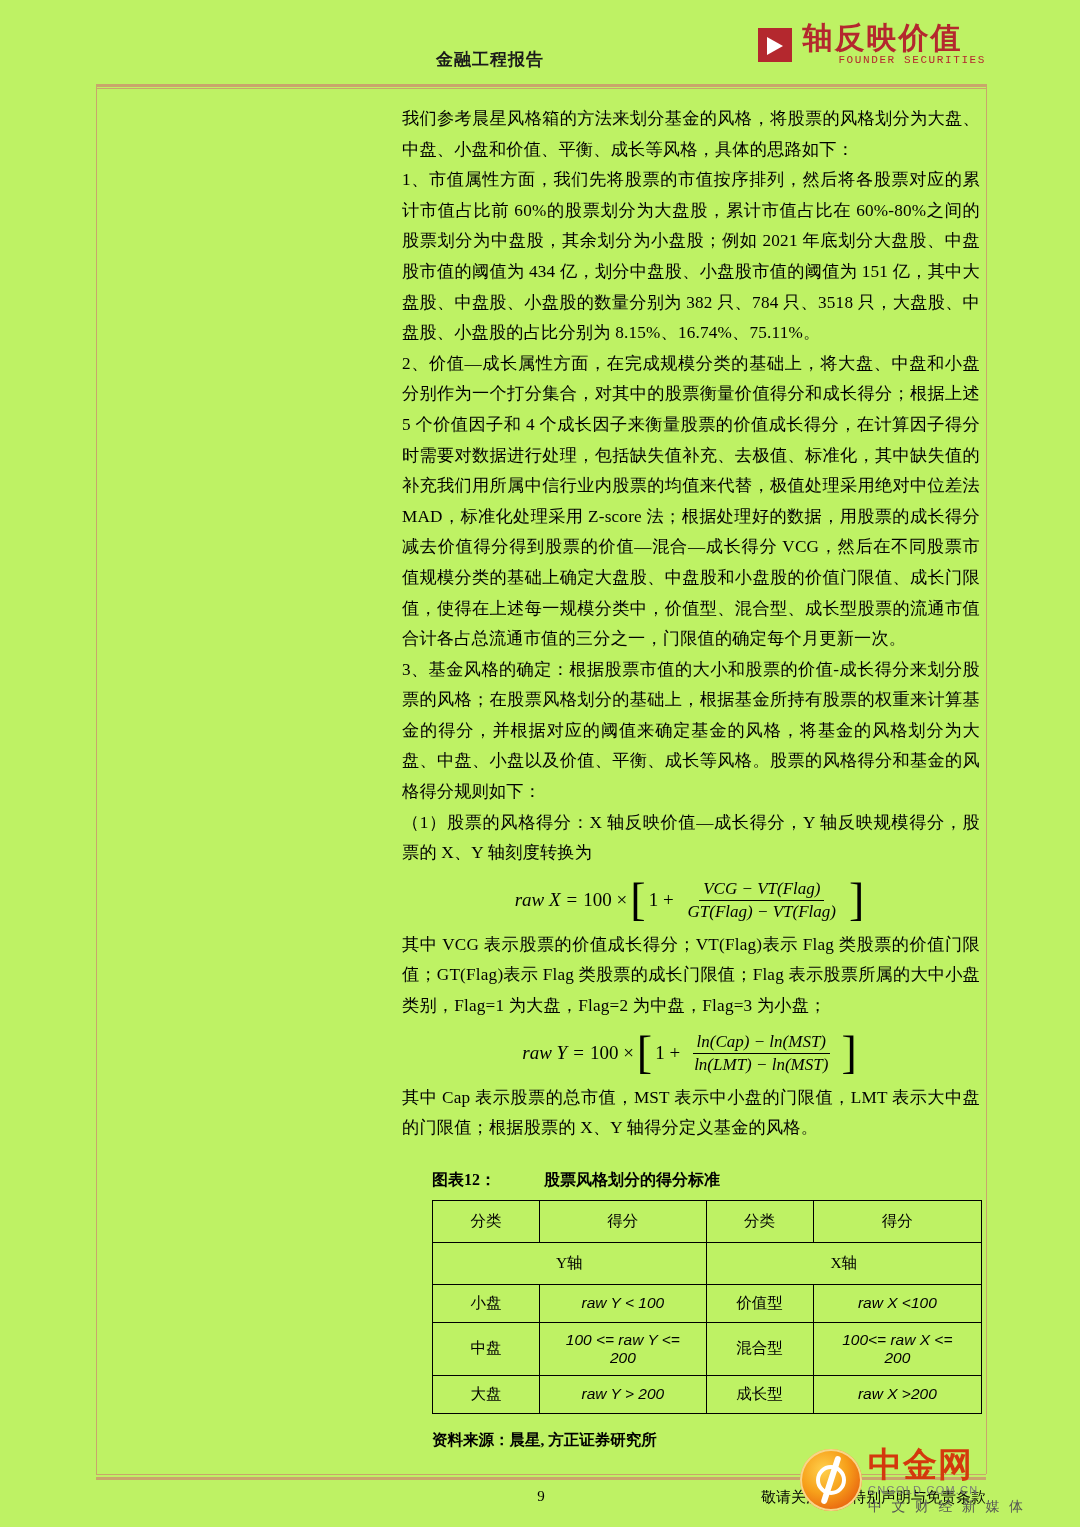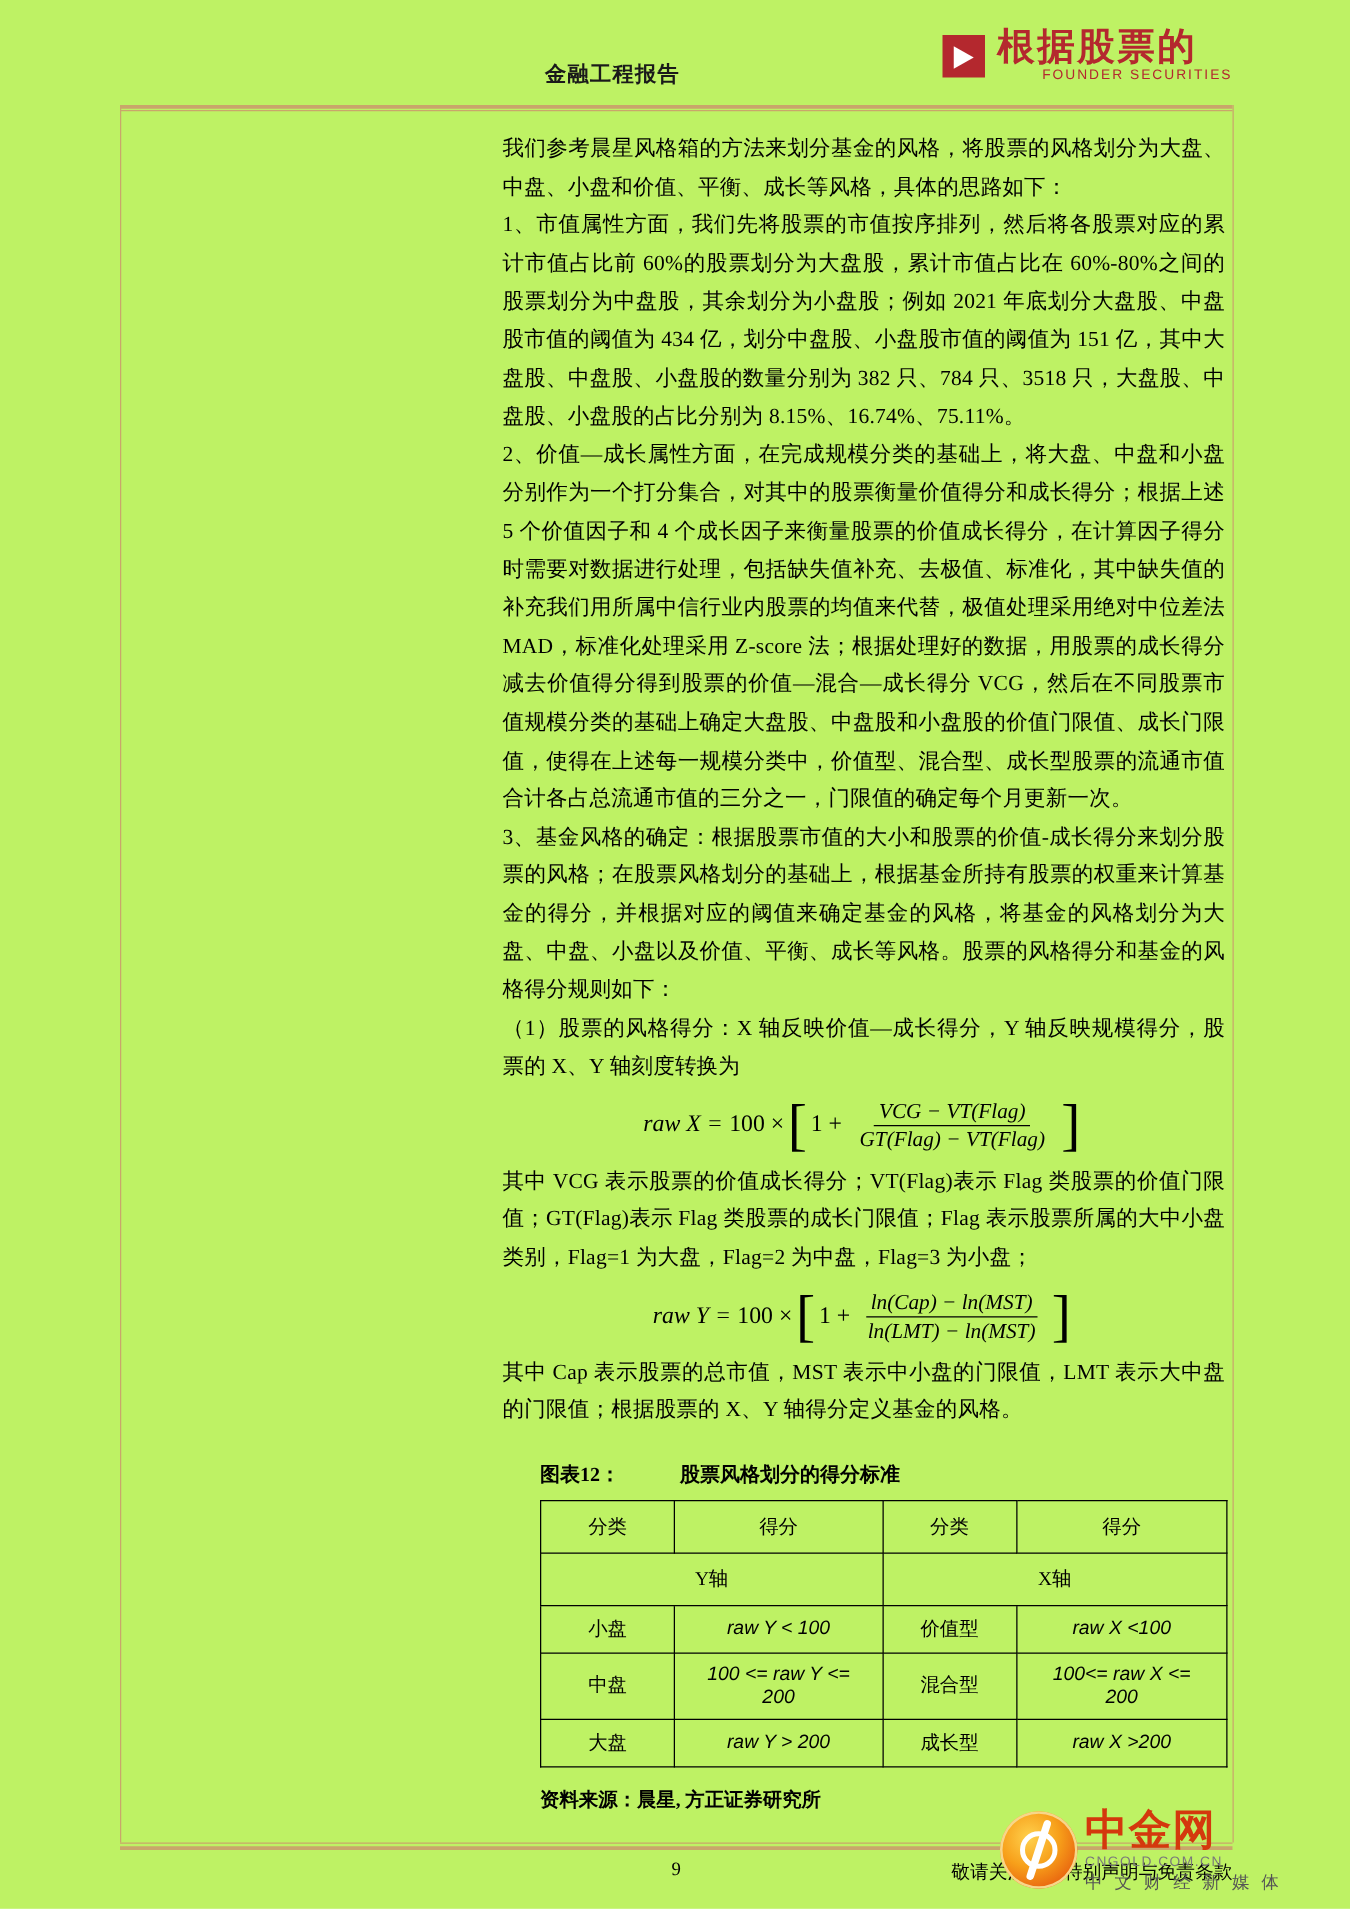--- a/index.html
+++ b/index.html
@@ -74,21 +74,21 @@
     font-size: 30px;
     font-weight: bold;
     color: #b4282e;
     letter-spacing: 2px;
     font-family: "Liberation Serif", serif;
   }
   .logo-en {
     font-size: 11px;
     color: #b4282e;
     letter-spacing: 1.6px;
-    font-family: Liberation Sans, sans-serif;
+    font-family: Liberation Mono, monospace;
     text-align: center;
     margin-top: 1px;
     padding-left: 36px;
   }
   .header-rule {
     position: absolute;
     left: 96px;
     top: 84px;
     width: 890px;
     height: 3px;
@@ -321,21 +321,21 @@
 <div class="page">
 
   <div class="header">
     <div class="header-title">金融工程报告</div>
     <div class="logo-wrap">
       <div class="logo-mark">
         <div class="sq"></div>
         <div class="notch"></div>
       </div>
       <div class="logo-text">
-        <div class="logo-cn">根据股票的</div>
+        <div class="logo-cn">轴反映价值</div>
         <div class="logo-en">FOUNDER SECURITIES</div>
       </div>
     </div>
   </div>
   <div class="header-rule"></div>
   <div class="header-rule2"></div>
   <div class="v-rule-left"></div>
   <div class="v-rule-right"></div>
 
   <div class="content">

